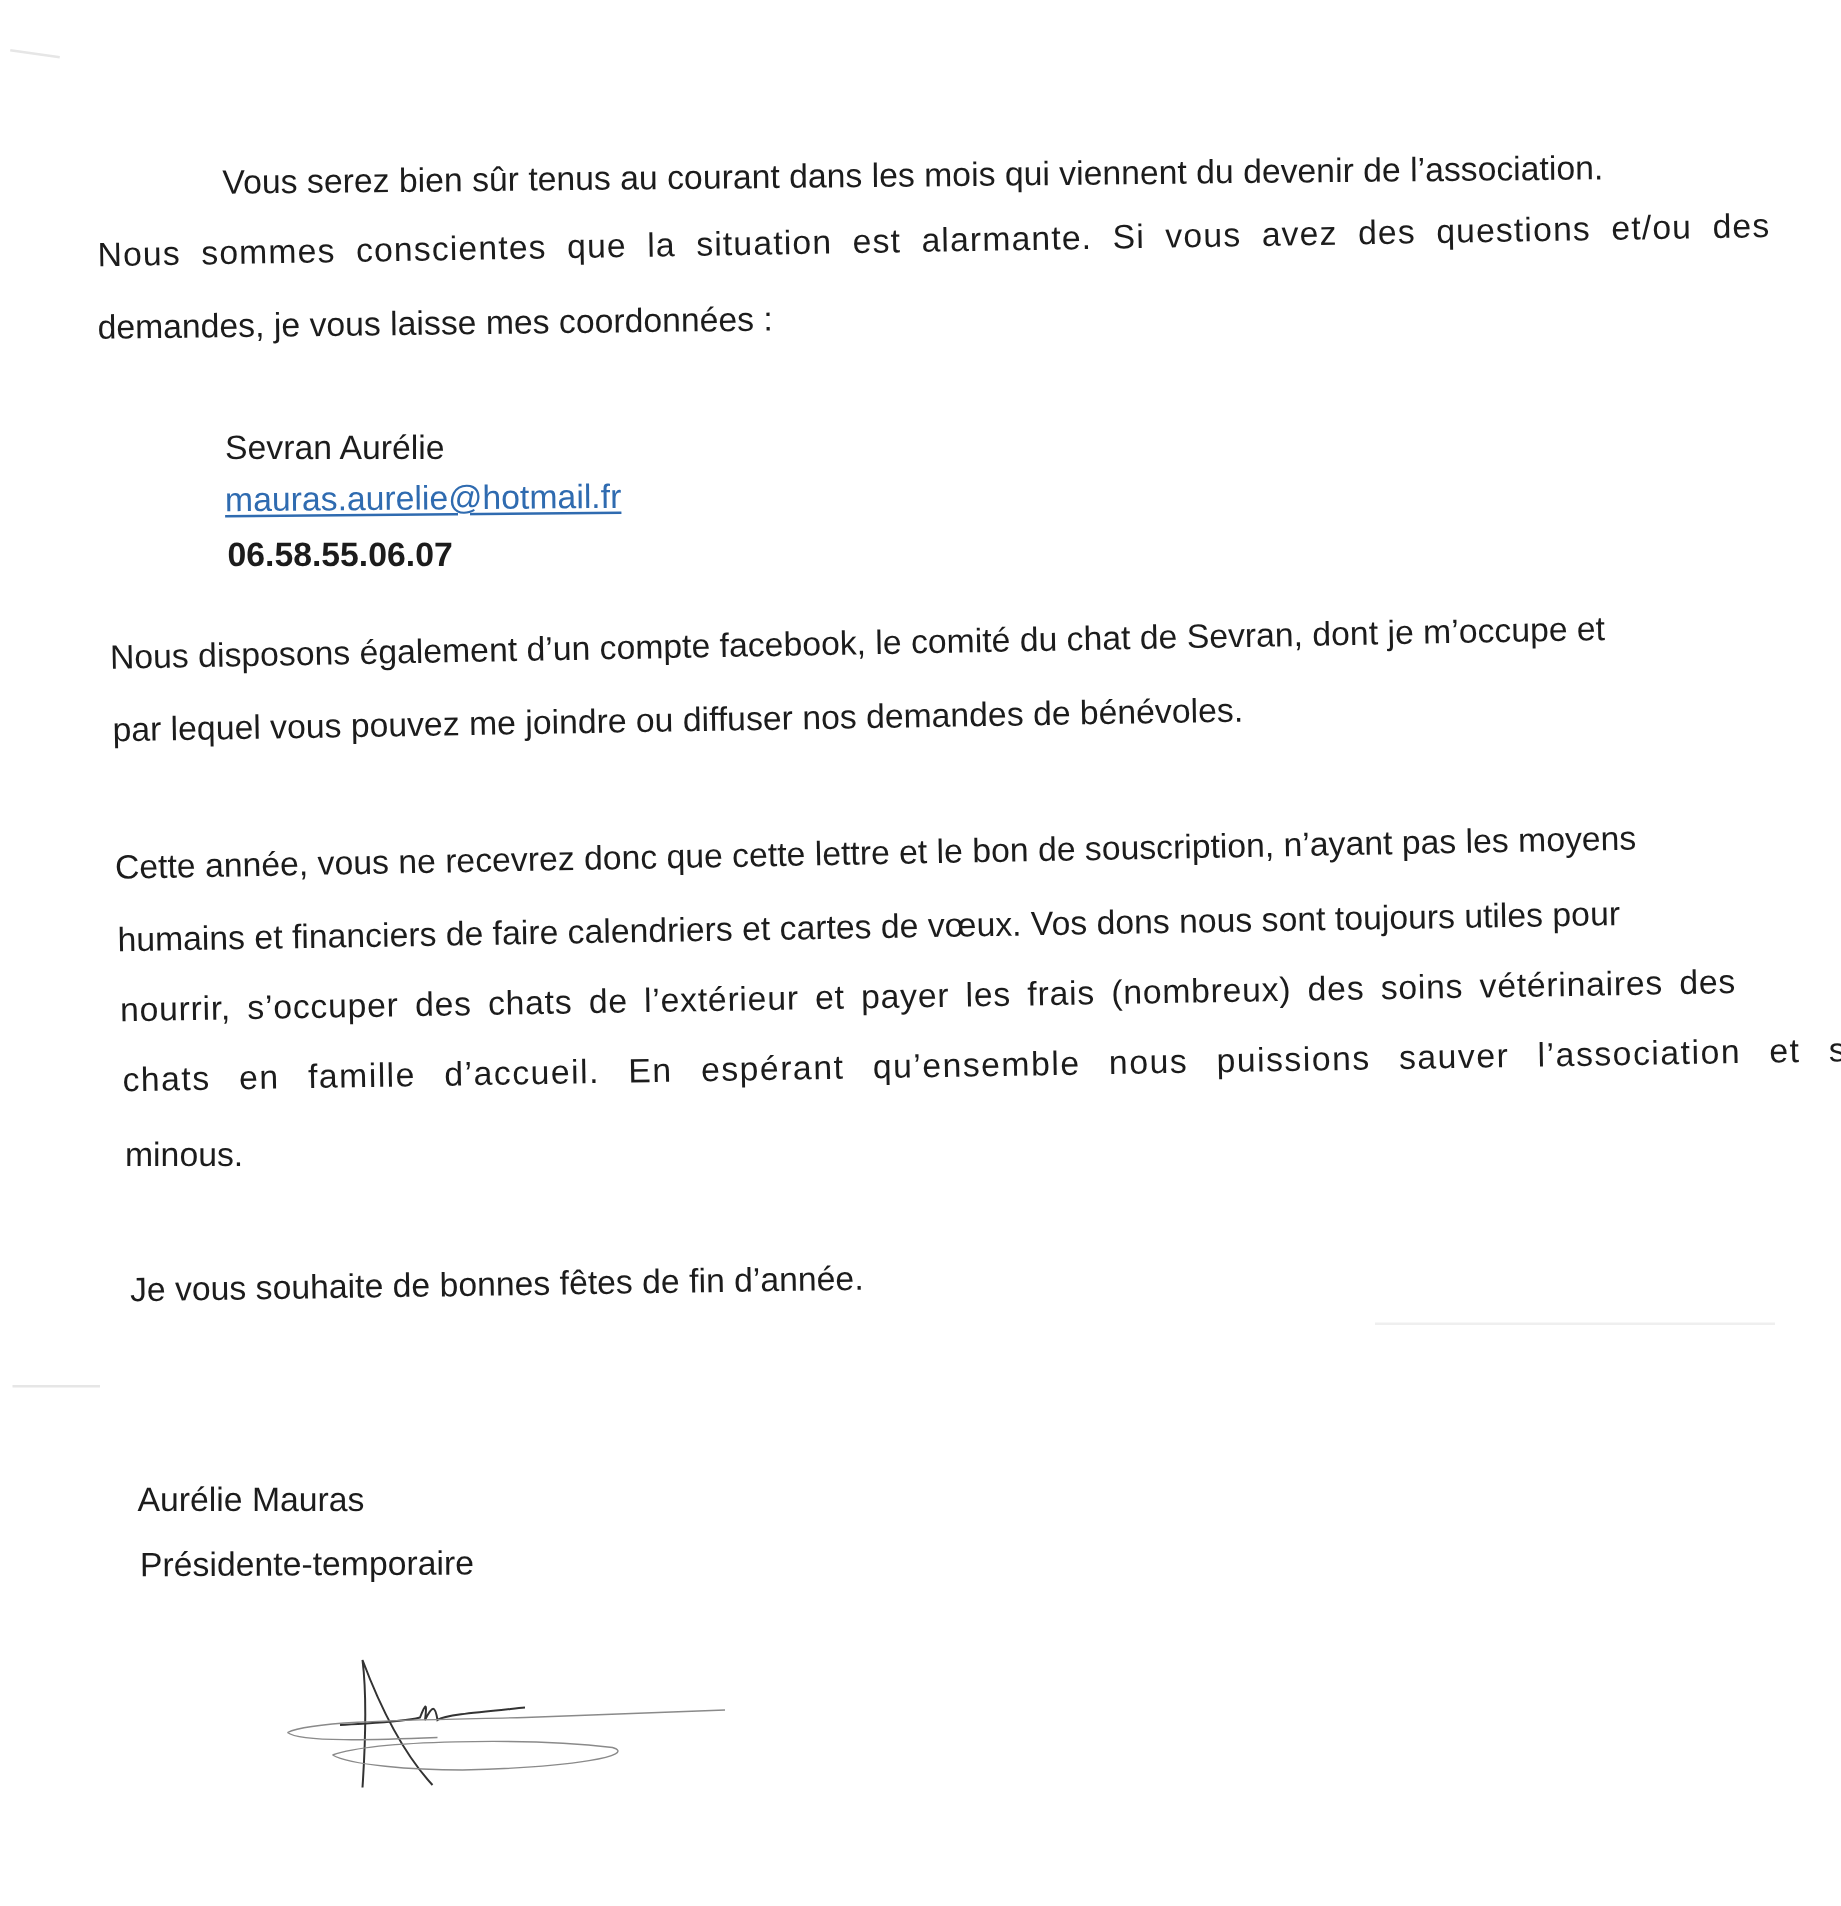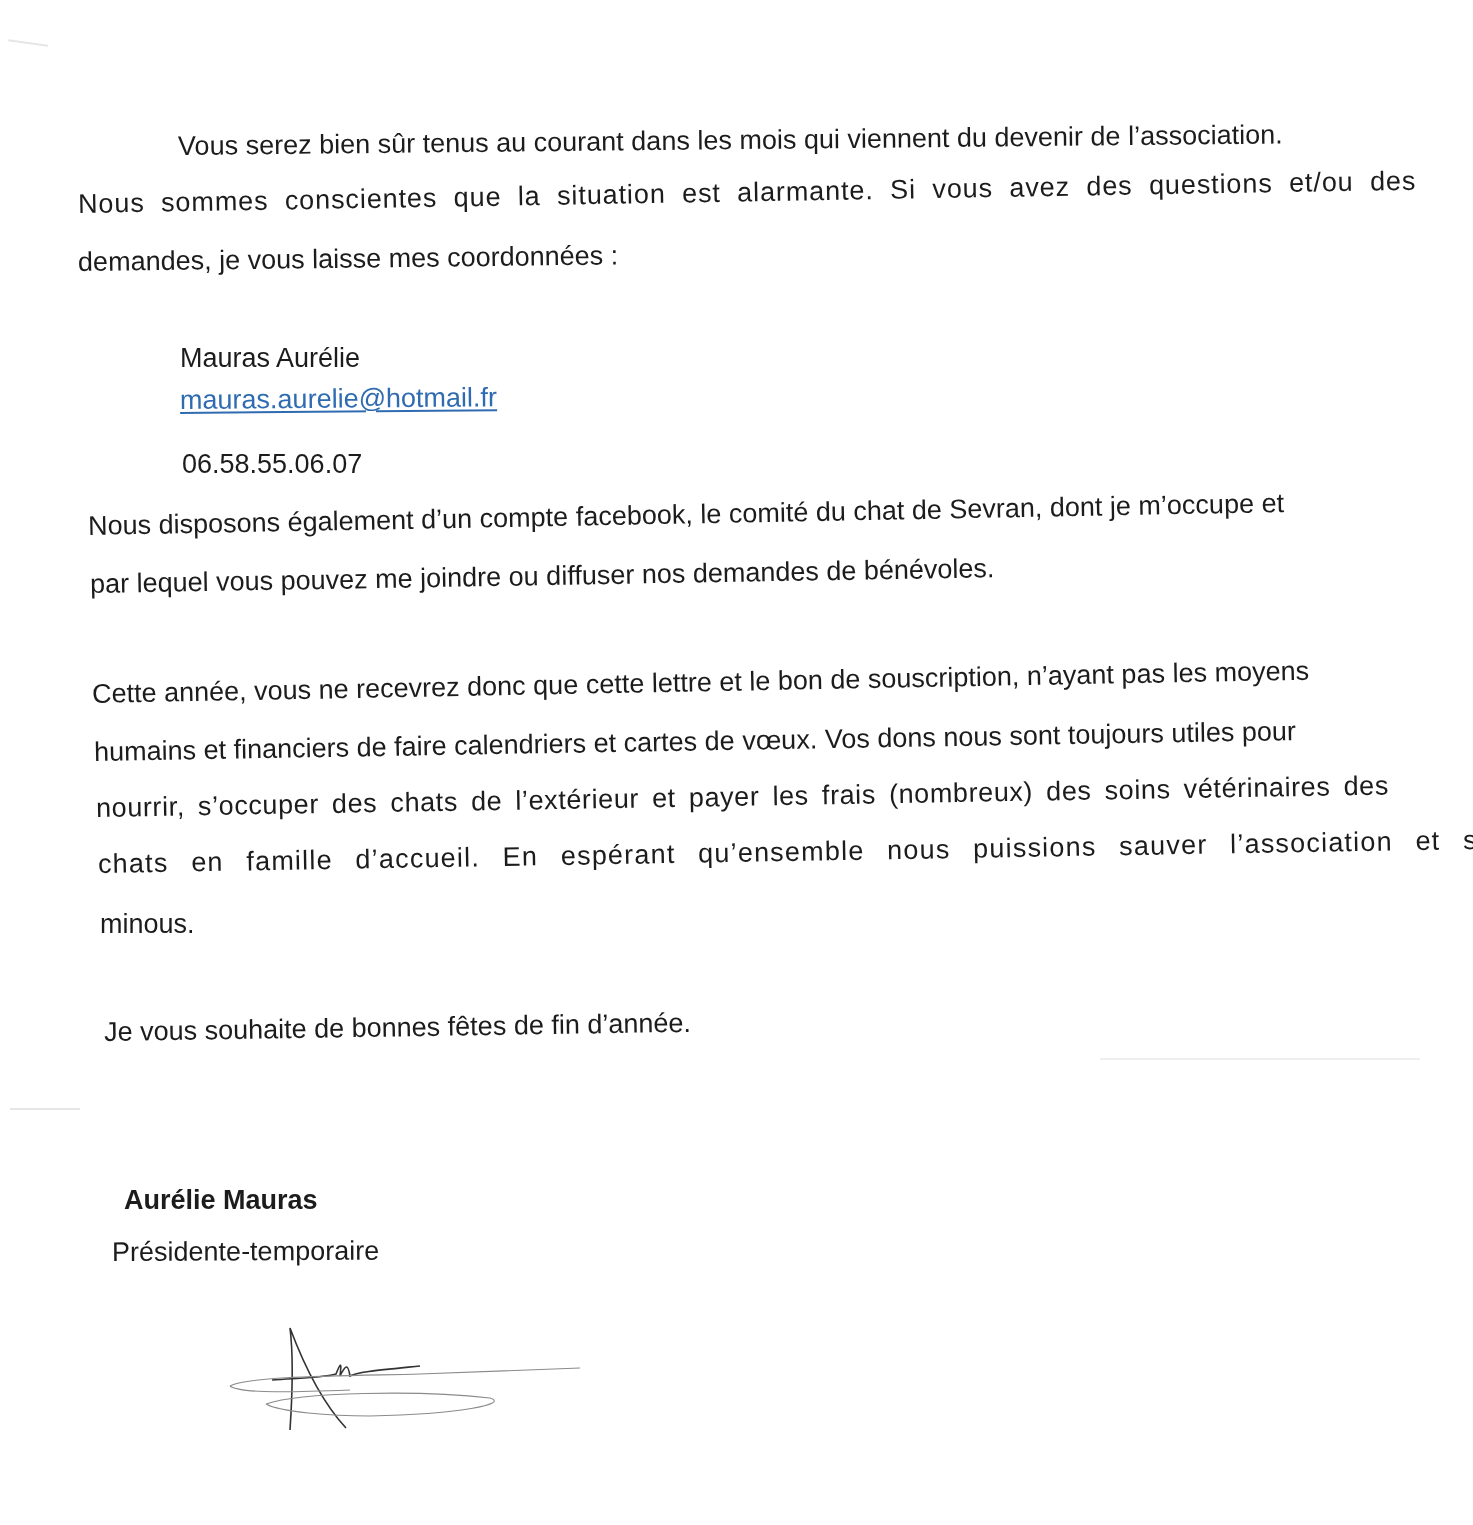--- a/index.html
+++ b/index.html
@@ -54,36 +54,36 @@
 <div class="page">
 
   <div class="scan-mark" style="left:8px;top:42px;width:40px;transform:rotate(8deg);"></div>
   <div class="scan-mark" style="left:10px;top:1108px;width:70px;"></div>
   <div class="scan-mark" style="left:1100px;top:1058px;width:320px;background:#efefef;"></div>
 
   <div class="line" style="left:178px;top:130px;width:1150px;transform:rotate(-0.6deg);">Vous serez bien sûr tenus au courant dans les mois qui viennent du devenir de l’association.</div>
   <div class="line" style="left:78px;top:188px;width:1252px;letter-spacing:0.9px;word-spacing:8px;transform:rotate(-1.0deg);">Nous sommes conscientes que la situation est alarmante. Si vous avez des questions et/ou des</div>
   <div class="line" style="left:78px;top:246px;transform:rotate(-0.7deg);">demandes, je vous laisse mes coordonnées :</div>
 
-  <div class="line" style="left:180px;top:342px;">Mauras Aurélie</div>
+  <div class="line" style="left:180px;top:342px;">Sevran Aurélie</div>
   <a class="line link" style="left:180px;top:384px;transform:rotate(-0.5deg);">mauras.aurelie@hotmail.fr</a>
-  <div class="line" style="left:182px;top:448px;">06.58.55.06.07</div>
+  <div class="line" style="left:182px;top:428px;font-weight:bold;">06.58.55.06.07</div>
 
   <div class="line" style="left:88px;top:510px;transform:rotate(-1.1deg);">Nous disposons également d’un compte facebook, le comité du chat de Sevran, dont je m’occupe et</div>
   <div class="line" style="left:90px;top:568px;transform:rotate(-1.0deg);">par lequel vous pouvez me joindre ou diffuser nos demandes de bénévoles.</div>
 
   <div class="line" style="left:92px;top:678px;transform:rotate(-1.1deg);">Cette année, vous ne recevrez donc que cette lettre et le bon de souscription, n’ayant pas les moyens</div>
   <div class="line" style="left:94px;top:736px;transform:rotate(-1.0deg);">humains et financiers de faire calendriers et cartes de vœux. Vos dons nous sont toujours utiles pour</div>
   <div class="line" style="left:96px;top:792px;letter-spacing:0.6px;word-spacing:5px;transform:rotate(-1.0deg);">nourrir, s’occuper des chats de l’extérieur et payer les frais (nombreux) des soins vétérinaires des</div>
   <div class="line" style="left:98px;top:848px;letter-spacing:1.2px;word-spacing:14px;transform:rotate(-1.0deg);">chats en famille d’accueil. En espérant qu’ensemble nous puissions sauver l’association et ses</div>
   <div class="line" style="left:100px;top:908px;text-align:right;">minous.</div>
 
   <div class="line" style="left:104px;top:1016px;transform:rotate(-0.9deg);">Je vous souhaite de bonnes fêtes de fin d’année.</div>
 
-  <div class="line" style="left:124px;top:1184px;font-weight:bold;">Aurélie Mauras</div>
+  <div class="line" style="left:110px;top:1184px;">Aurélie Mauras</div>
   <div class="line" style="left:112px;top:1236px;transform:rotate(-0.3deg);">Présidente-temporaire</div>
 
   <svg class="sig" viewBox="0 0 370 120">
     <path d="M70,110 C72,80 74,40 70,8 C82,40 100,80 126,108" fill="none" stroke="#333" stroke-width="1.6"></path>
     <path d="M52,60 C80,58 100,58 116,54 C120,44 122,40 120,56 C126,44 128,44 130,56 C136,52 160,50 200,46" fill="none" stroke="#333" stroke-width="1.6"></path>
     <path d="M10,66 C30,56 120,56 200,54 C260,52 320,50 360,48" fill="none" stroke="#8a8a8a" stroke-width="1.1"></path>
     <path d="M10,66 C20,74 80,72 130,70" fill="none" stroke="#8a8a8a" stroke-width="1.1"></path>
     <path d="M46,84 C80,72 200,70 270,78 C290,84 240,94 150,96 C110,96 60,92 46,84" fill="none" stroke="#8a8a8a" stroke-width="1.1"></path>
   </svg>
 

